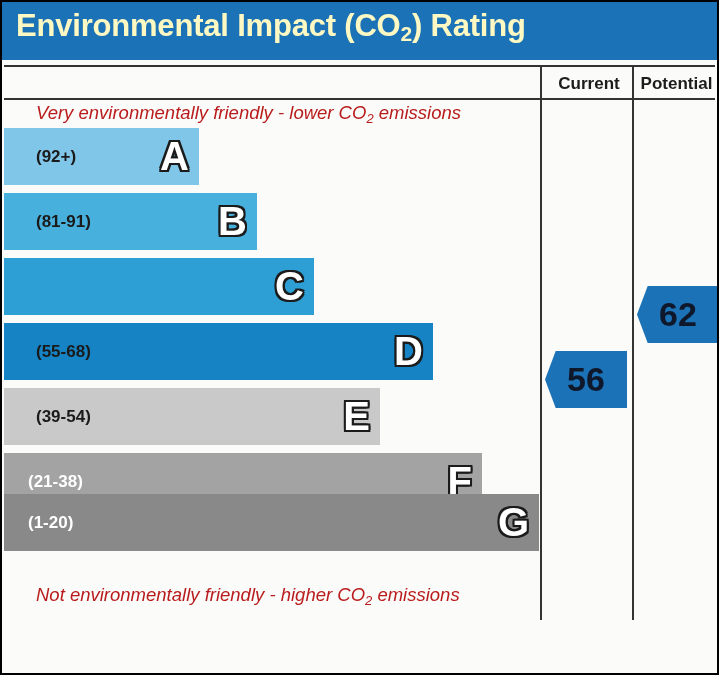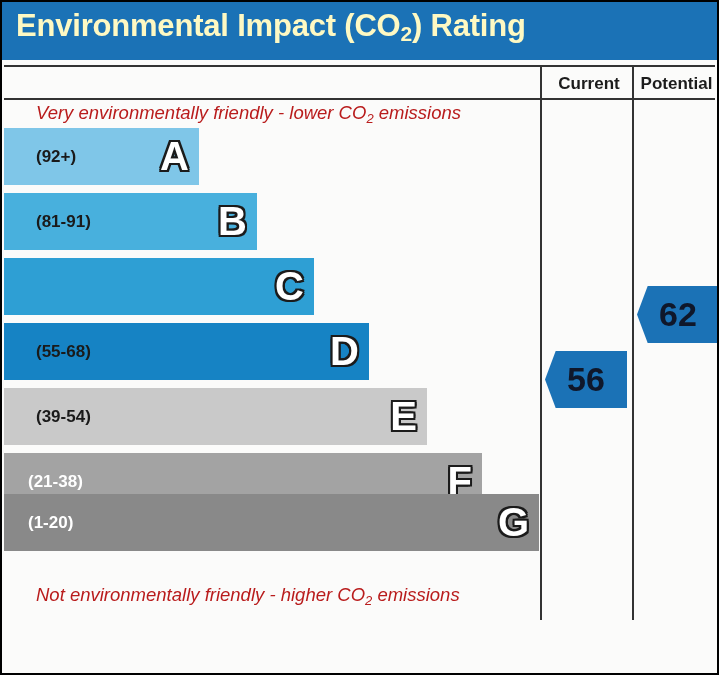--- a/index.html
+++ b/index.html
@@ -215,26 +215,26 @@
 
       <div class="band" id="band-B" style="top: 93px; width: 253px; background: rgb(72, 176, 221);">
         <div class="band-range dark-text">(81-91)</div>
         <div class="band-letter">B</div>
       </div>
 
       <div class="band" id="band-C" style="top: 158px; width: 310px; background: rgb(46, 159, 212);">
         <div class="band-letter">C</div>
       </div>
 
-      <div class="band" id="band-D" style="top: 223px; width: 365px; background: rgb(22, 131, 196); padding-left: 36px;">
+      <div class="band" id="band-D" style="top: 223px; width: 429px; background: rgb(22, 131, 196); padding-left: 36px;">
         <div class="band-range dark-text">(55-68)</div>
         <div class="band-letter">D</div>
       </div>
 
-      <div class="band" id="band-E" style="top: 288px; width: 423px; background: rgb(201, 201, 201);">
+      <div class="band" id="band-E" style="top: 288px; width: 376px; background: rgb(201, 201, 201);">
         <div class="band-range dark-text">(39-54)</div>
         <div class="band-letter">E</div>
       </div>
 
       <div class="band" id="band-F" style="top: 353px; width: 478px; background: rgb(163, 163, 163);">
         <div class="band-range light-text">(21-38)</div>
         <div class="band-letter">F</div>
       </div>
 
       <div class="band" id="band-G" style="top: 394px; width: 535px; background: rgb(137, 137, 137);">

